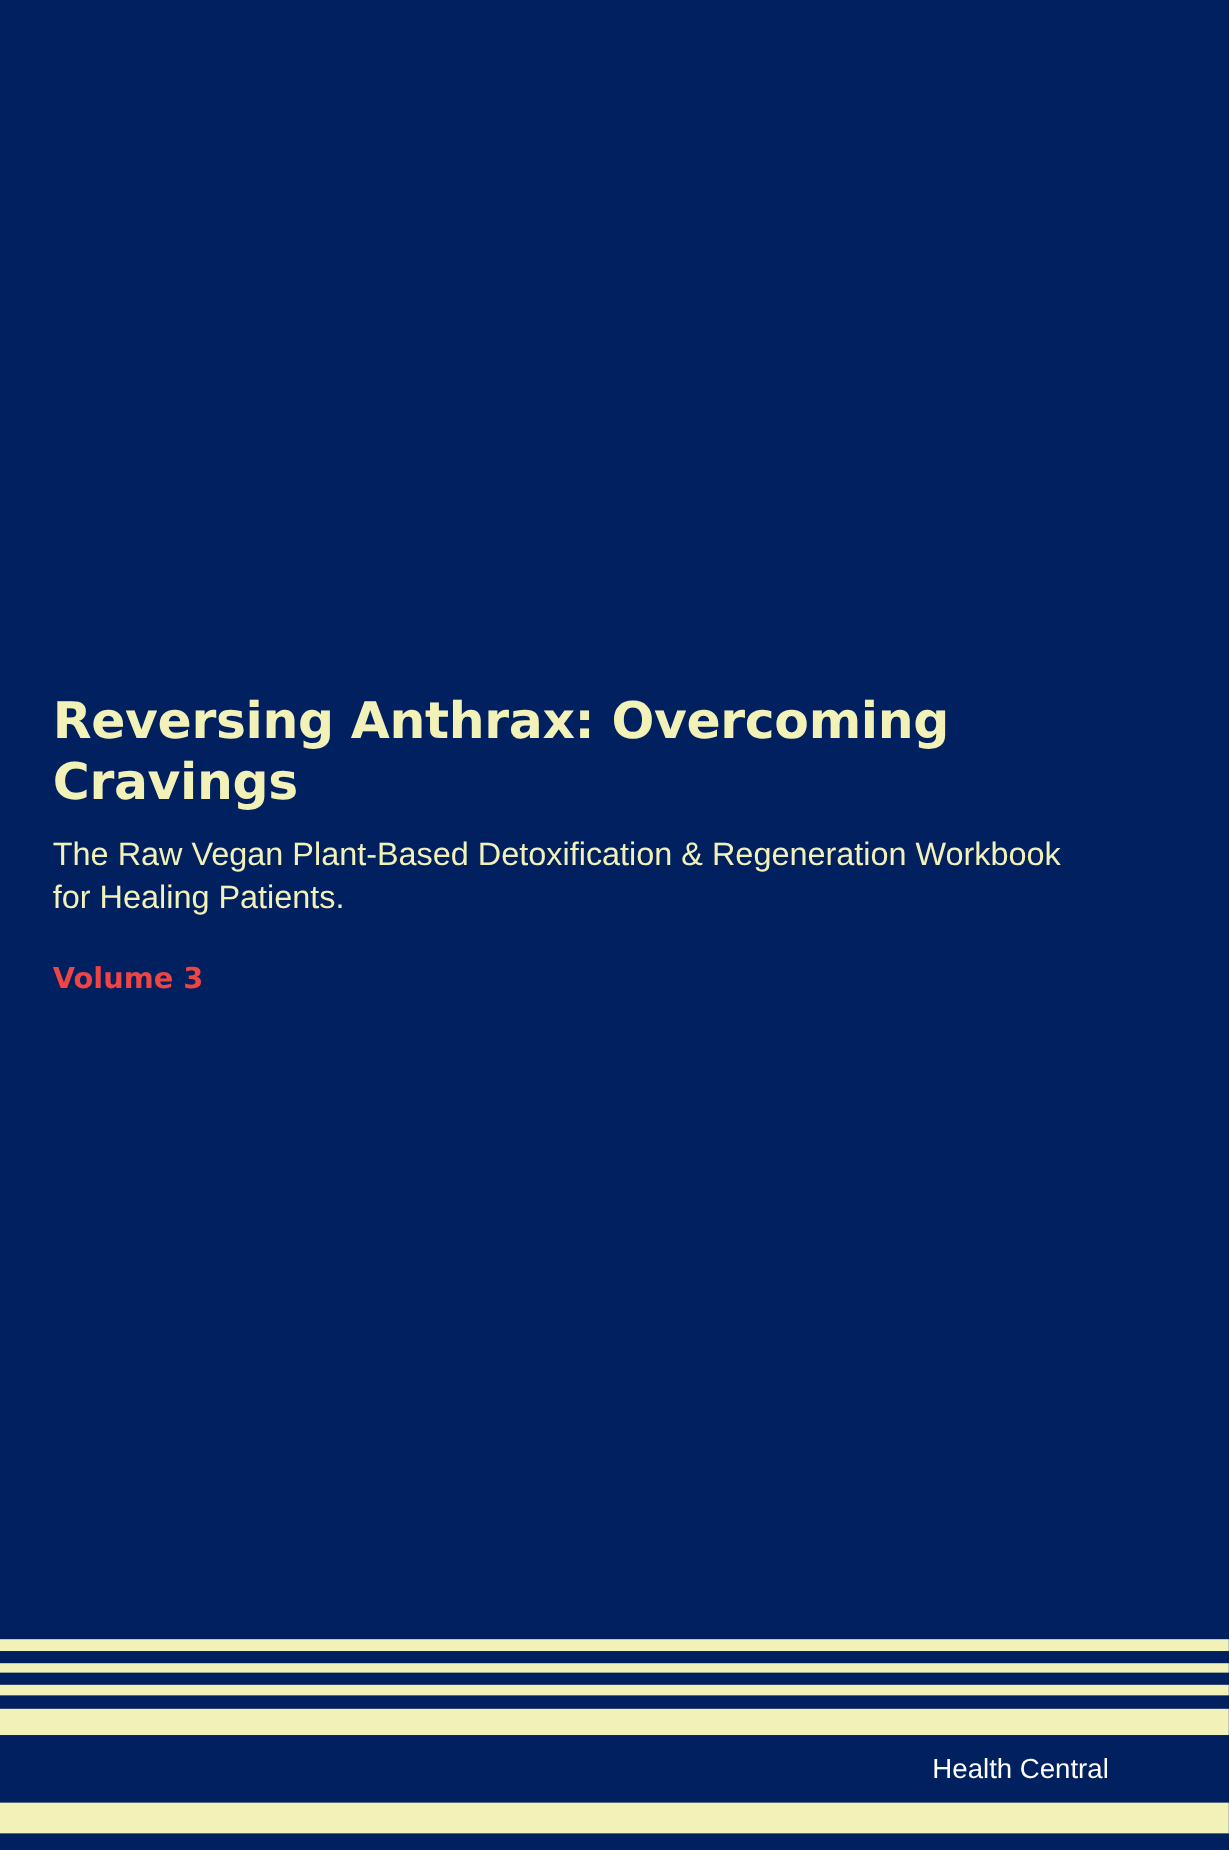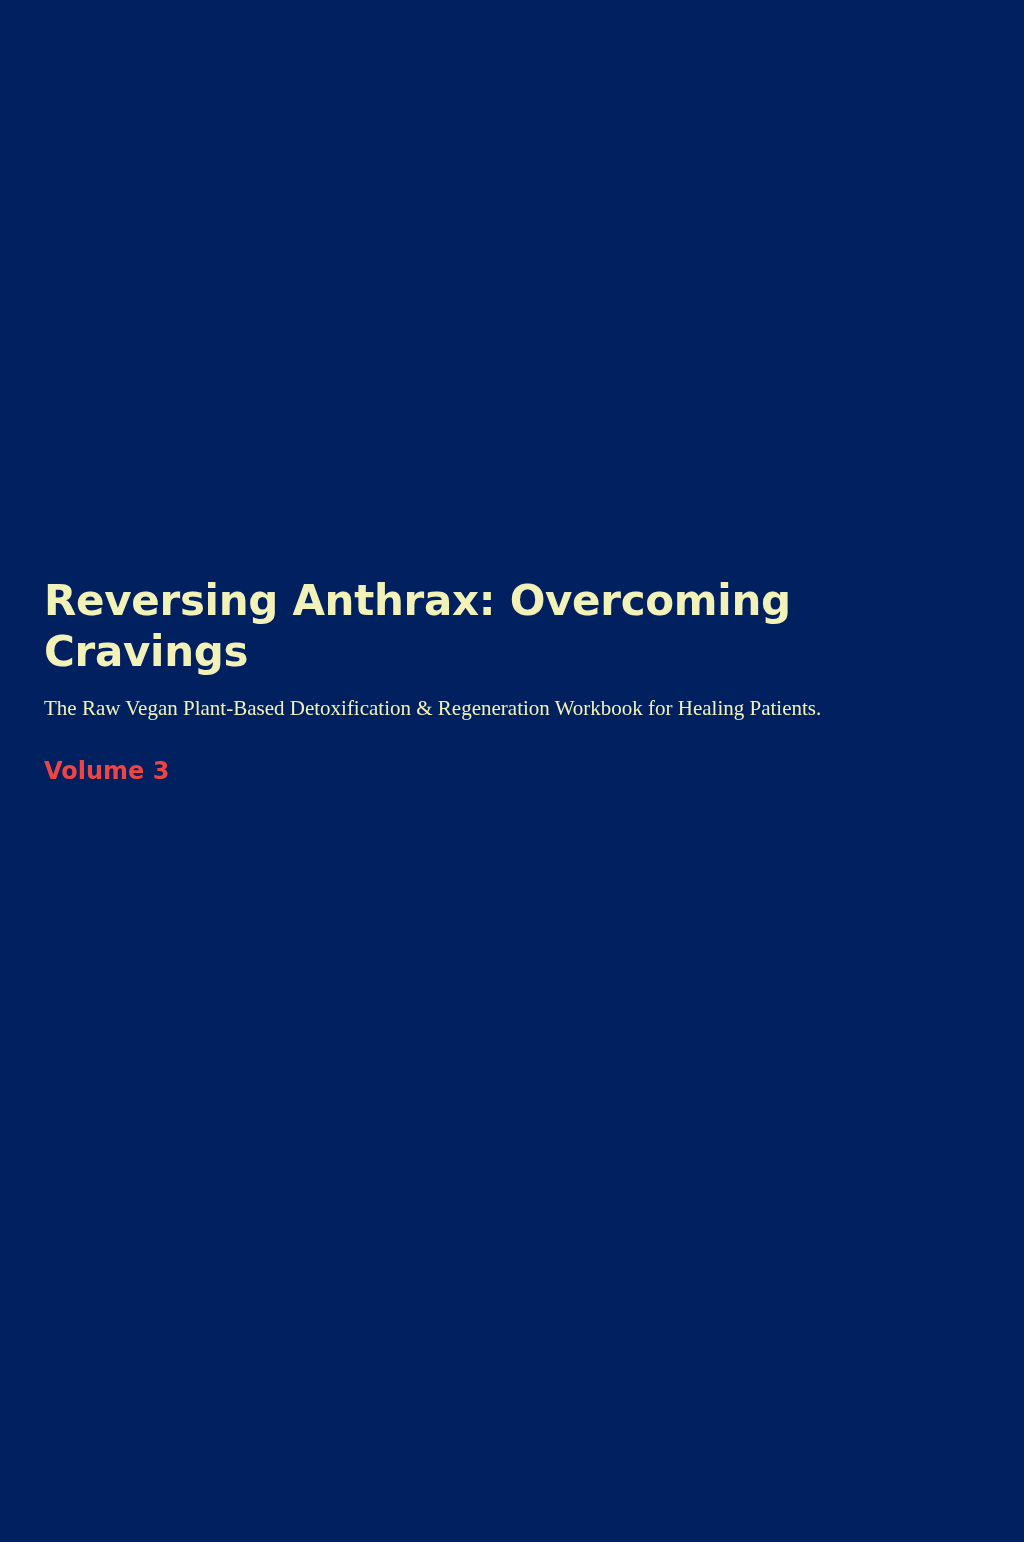--- a/index.html
+++ b/index.html
@@ -31,22 +31,22 @@
     font-family: "DejaVu Sans", sans-serif;
     font-weight: bold;
     font-size: 42px;
     line-height: 1.22;
     letter-spacing: -0.3px;
     margin: 0 0 18px 0;
     max-width: 860px;
   }
   .book-subtitle {
     color: #f2f2b8;
-    font-family: Liberation Serif, serif;
-    font-size: 21px;
+    font-family: Liberation Sans, sans-serif;
+    font-size: 27px;
     line-height: 1.32;
     margin: 0 0 34px 0;
     max-width: 870px;
   }
   .book-volume {
     color: #ef4444;
     font-family: "DejaVu Sans", sans-serif;
     font-weight: bold;
     font-size: 24px;
     margin: 0;
@@ -86,14 +86,30 @@
 <body>
 
 <div class="cover">
 
   <div class="text-block">
     <h1 class="book-title">Reversing Anthrax: Overcoming Cravings</h1>
     <p class="book-subtitle">The Raw Vegan Plant-Based Detoxification &amp; Regeneration Workbook for Healing Patients.</p>
     <p class="book-volume">Volume 3</p>
   </div>
 
+  <div class="bottom-bands">
+    <div class="band band-cream" style="height:10px;"></div>
+    <div class="band band-navy" style="height:10px;"></div>
+    <div class="band band-cream" style="height:8px;"></div>
+    <div class="band band-navy" style="height:10px;"></div>
+    <div class="band band-cream" style="height:9px;"></div>
+    <div class="band band-navy" style="height:11px;"></div>
+    <div class="band band-cream" style="height:22px;"></div>
+
+    <div class="publisher-row">
+      <span class="publisher-name">Health Central</span>
+    </div>
+
+    <div class="band band-cream" style="height:26px;"></div>
+    <div class="band band-navy" style="height:14px;"></div>
+  </div>
 
 </div>
 
 </body></html>

